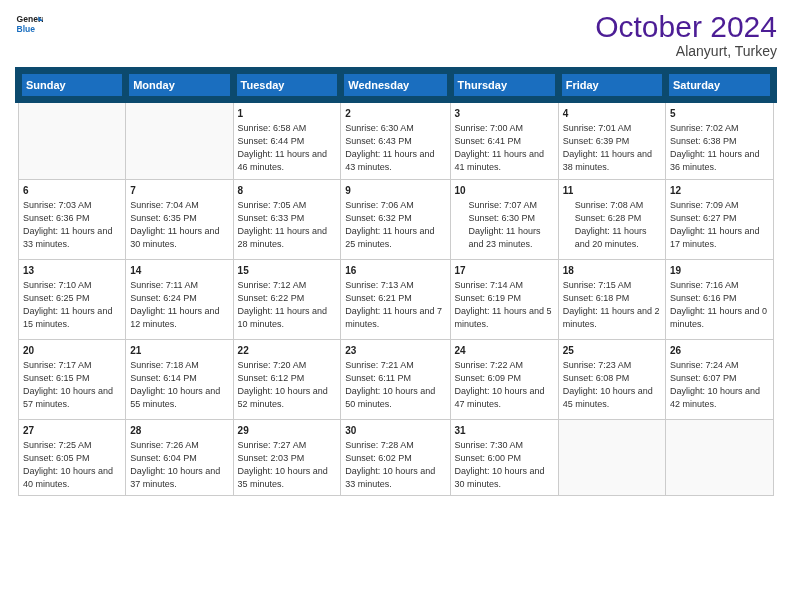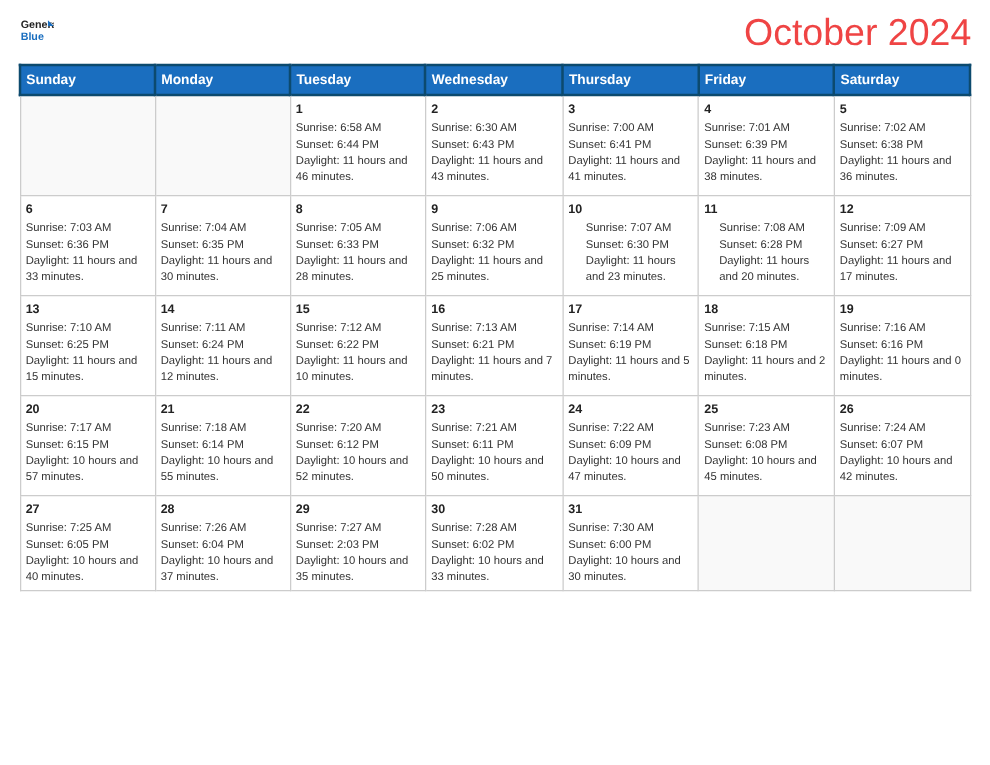--- a/index.html
+++ b/index.html
@@ -30,40 +30,40 @@
     .logo-icon {
       width: 28px;
       height: 28px;
     }
     .title-block {
       text-align: right;
     }
     .title-block h1 {
       font-size: 30px;
       font-weight: 300;
-      color: #ef4444;
+      color: #4c1d95;
       line-height: 1.1;
     }
     .title-block h2 {
       font-size: 14px;
       font-weight: normal;
       color: #444;
     }
     .calendar {
       width: 100%;
       border-collapse: collapse;
       font-size: 10px;
     }
     .calendar thead tr th {
       background: #1a6ebf;
       color: #fff;
       padding: 5px 4px;
       font-size: 11px;
       font-weight: bold;
-      border: 2px solid #0c4a6e;
+      border: 7px solid #0c4a6e;
       text-align: left;
     }
     .calendar tbody tr td {
       border: 1px solid #ccc;
       padding: 4px 4px;
       vertical-align: top;
       height: 80px;
       width: 113px;
       background: #fff;
       font-size: 9.5px;
@@ -95,20 +95,21 @@
   <div class="header">
     <div class="logo">
       <svg class="logo-icon" viewBox="0 0 36 36">
         <text x="2" y="16" font-size="11" font-weight="bold" fill="#222" font-family="Arial">General</text>
         <text x="2" y="28" font-size="11" font-weight="bold" fill="#1a6ebf" font-family="Arial">Blue</text>
         <polygon points="30,8 36,14 30,14" fill="#1a6ebf"></polygon>
       </svg>
     </div>
     <div class="title-block">
       <h1>October 2024</h1>
+      <h2>Alanyurt, Turkey</h2>
     </div>
   </div>
 
   <table class="calendar">
     <thead>
       <tr>
         <th>Sunday</th>
         <th>Monday</th>
         <th>Tuesday</th>
         <th>Wednesday</th>

